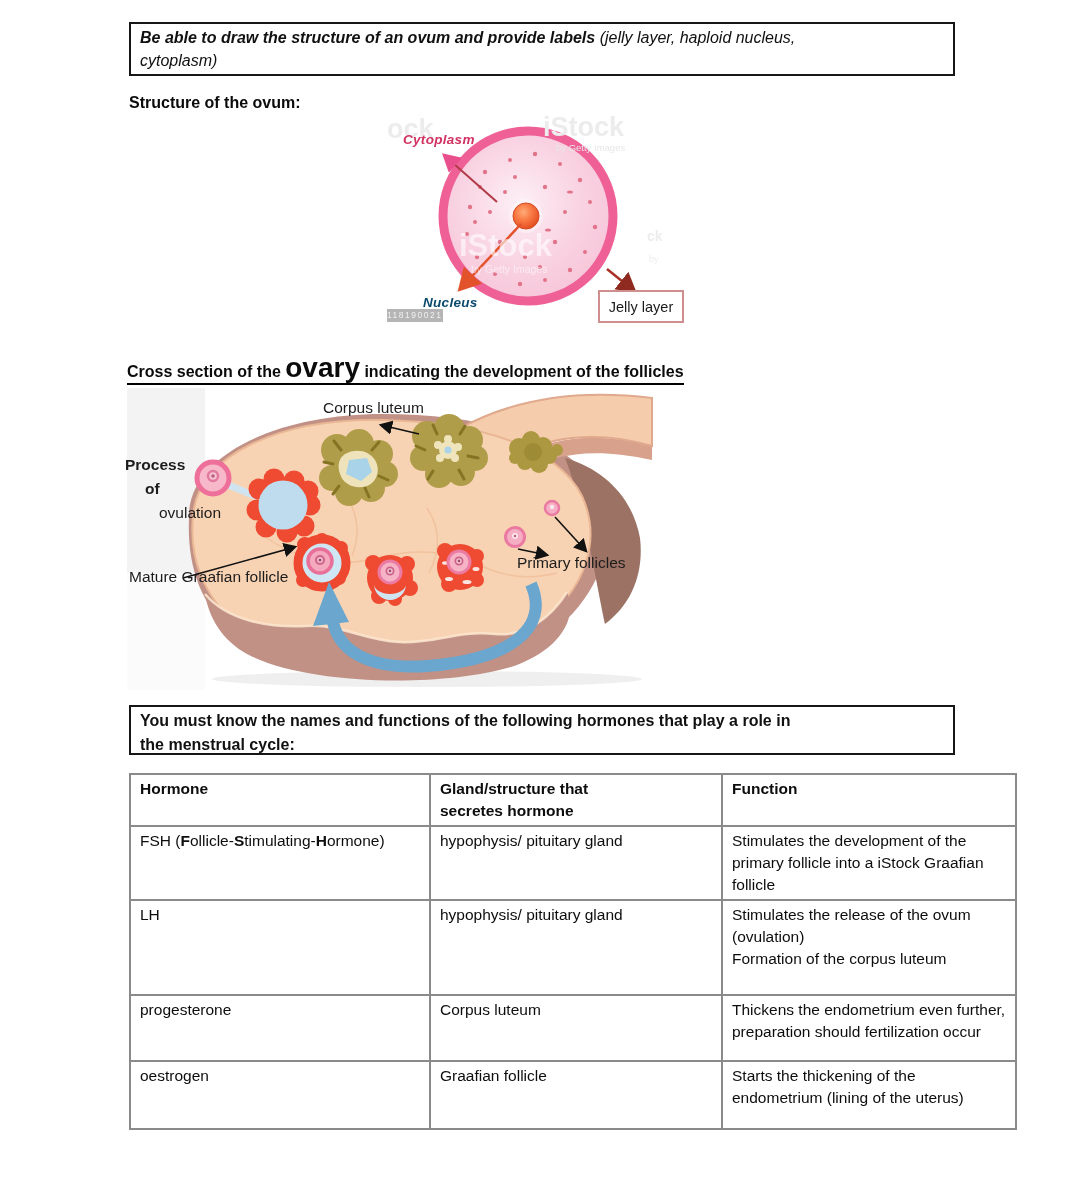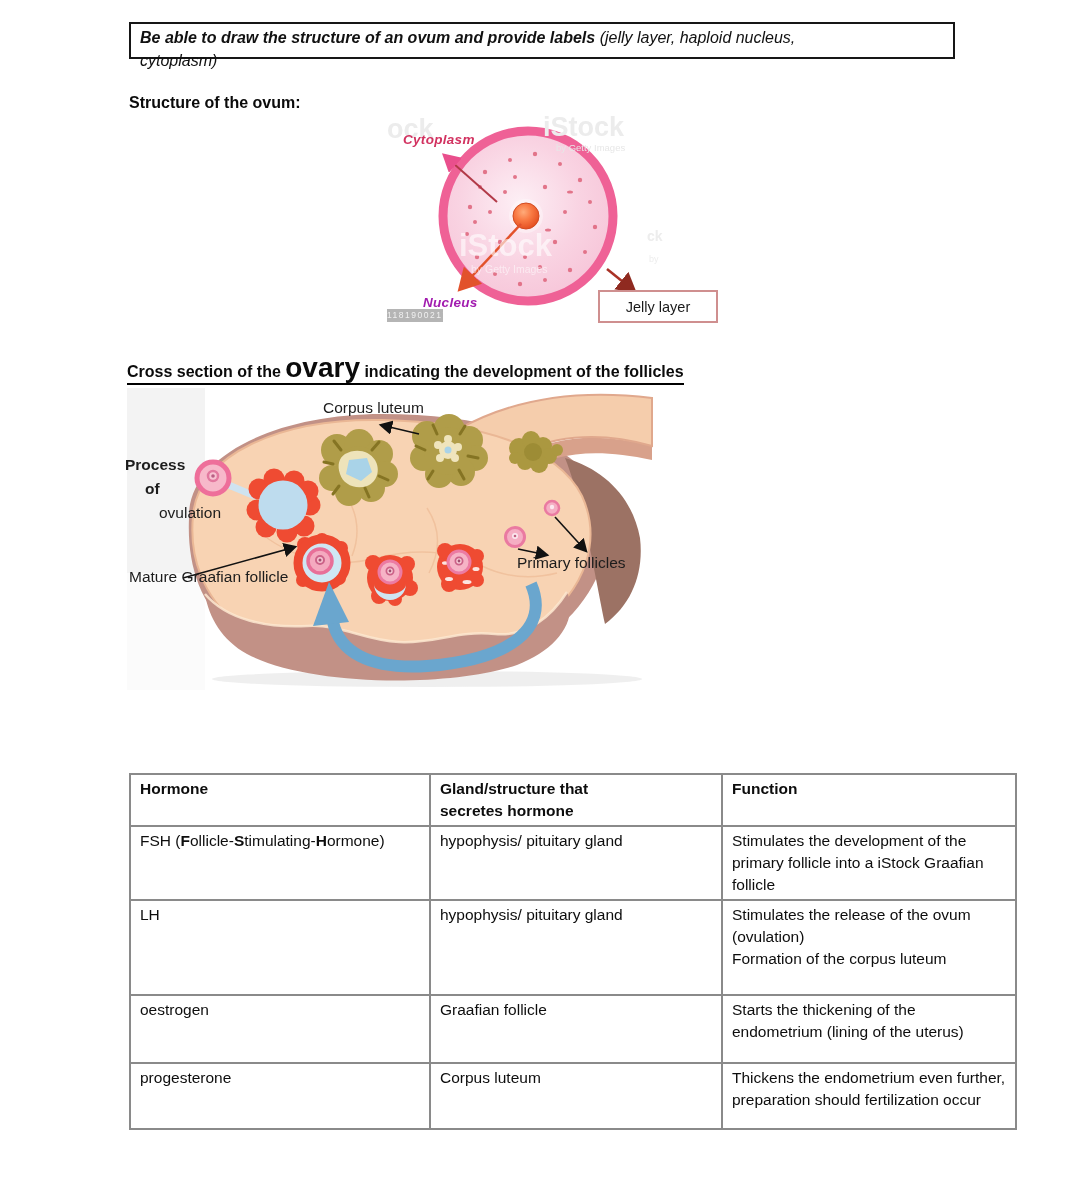--- a/index.html
+++ b/index.html
@@ -2,36 +2,36 @@
 <html><head>
 <meta charset="utf-8">
 <style>
   html,body{margin:0;padding:0;background:#ffffff;}
   .page{position:relative;width:1080px;height:1177px;background:#ffffff;overflow:hidden;
         font-family:"Liberation Sans",sans-serif;color:#111;}
 
   
   .callout{position:absolute;left:129px;width:826px;box-sizing:border-box;
            border:2px solid #161616;background:#fff;padding:2px 9px;font-size:16px;line-height:23px;}
-  .instr{top:22px;height:37px;font-style:italic;}
+  .instr{top:22px;height:54px;font-style:italic;}
   .instr .b{font-weight:bold;}
   .horm{top:705px;height:50px;font-weight:bold;line-height:24px;}
 
   
   .sec-head{position:absolute;font-weight:bold;font-size:16px;color:#0b0b0b;}
   .ovum-head{left:129px;top:94px;}
   .ovary-head{left:127px;top:360px;border-bottom:2.5px solid #000;padding-bottom:2px;display:inline-block;}
   .ovary-head .big{font-size:28px;line-height:16px;}
 
   
   .ovum-fig{position:absolute;left:385px;top:112px;width:325px;height:230px;background:#fff;}
   .ovum-fig .lab{position:absolute;font-weight:bold;font-size:13.5px;letter-spacing:.3px;font-style:italic;}
   .lab-cyto{left:18px;top:20px;color:#d23260;}
-  .lab-nuc{left:38px;top:183px;color:#a21caf;}
-  .jelly-box{position:absolute;left:213px;top:178px;width:120px;height:33px;box-sizing:border-box;
+  .lab-nuc{left:38px;top:183px;color:#0c4a6e;}
+  .jelly-box{position:absolute;left:213px;top:178px;width:86px;height:33px;box-sizing:border-box;
              border:2.5px solid #cf8f8f;background:#fff;color:#1a1a1a;font-size:14.5px;
              display:flex;align-items:center;justify-content:center;}
   .id-badge{position:absolute;left:2px;top:197px;width:56px;height:13px;background:#b5b5b5;
             color:rgba(255,255,255,.8);font-size:8.5px;letter-spacing:1.5px;text-align:center;line-height:13px;}
   .wm{position:absolute;font-weight:bold;color:#ececec;pointer-events:none;}
   .wm-tl{left:2px;top:2px;font-size:27px;}
   .wm-top{left:158px;top:0px;font-size:27px;}
   .wm-top-sub{left:171px;top:30px;font-size:9.5px;font-weight:normal;color:#e7e7e7;}
   .wm-c{left:74px;top:116px;font-size:31px;color:rgba(255,255,255,.6);}
   .wm-c-sub{left:86px;top:151px;font-size:10.5px;font-weight:normal;color:rgba(255,255,255,.55);}
@@ -342,20 +342,24 @@
     </svg>
     
     <div class="dlab lab-corpus">Corpus luteum</div>
     <div class="dlab bold lab-proc1">Process</div>
     <div class="dlab bold lab-proc2">of</div>
     <div class="dlab lab-proc3">ovulation</div>
     <div class="dlab lab-mature">Mature Graafian follicle</div>
     <div class="dlab lab-primary">Primary follicles</div>
   </div>
 
+  <div class="callout horm">
+    <span>You must know the names and functions of the following hormones that play a role in</span><br>
+    <span>the menstrual cycle:</span>
+  </div>
 
   <table class="htable">
     <tbody>
         <tr style="height:48px;">
       <th class="c1">Hormone</th>
       <th class="c2"><span>Gland/structure that</span><br><span>secretes hormone</span></th>
       <th class="c3">Function</th>
     </tr>
     <tr style="height:68px;">
       <td><span>FSH (</span><span class="bold-ltr">F</span><span>ollicle-</span><span class="bold-ltr">S</span><span>timulating-</span><span class="bold-ltr">H</span><span>ormone)</span></td>
@@ -363,26 +367,26 @@
       <td>Stimulates the development of the primary follicle into a iStock Graafian follicle</td>
     </tr>
     <tr style="height:95px;">
       <td>LH</td>
       <td>hypophysis/ pituitary gland</td>
       <td>
             <div>Stimulates the release of the ovum (ovulation)</div>
             <div>Formation of the corpus luteum</div>
           </td>
     </tr>
+    <tr style="height:66px;">
+      <td>progesterone</td>
+      <td>Corpus luteum</td>
+      <td>Thickens the endometrium even further, preparation should fertilization occur</td>
+    </tr>
     <tr style="height:68px;">
       <td>oestrogen</td>
       <td>Graafian follicle</td>
       <td>Starts the thickening of the endometrium (lining of the uterus)</td>
     </tr>
-    <tr style="height:66px;">
-      <td>progesterone</td>
-      <td>Corpus luteum</td>
-      <td>Thickens the endometrium even further, preparation should fertilization occur</td>
-    </tr>
   </tbody>
     </table>
 
 </div>
 
 </body></html>

